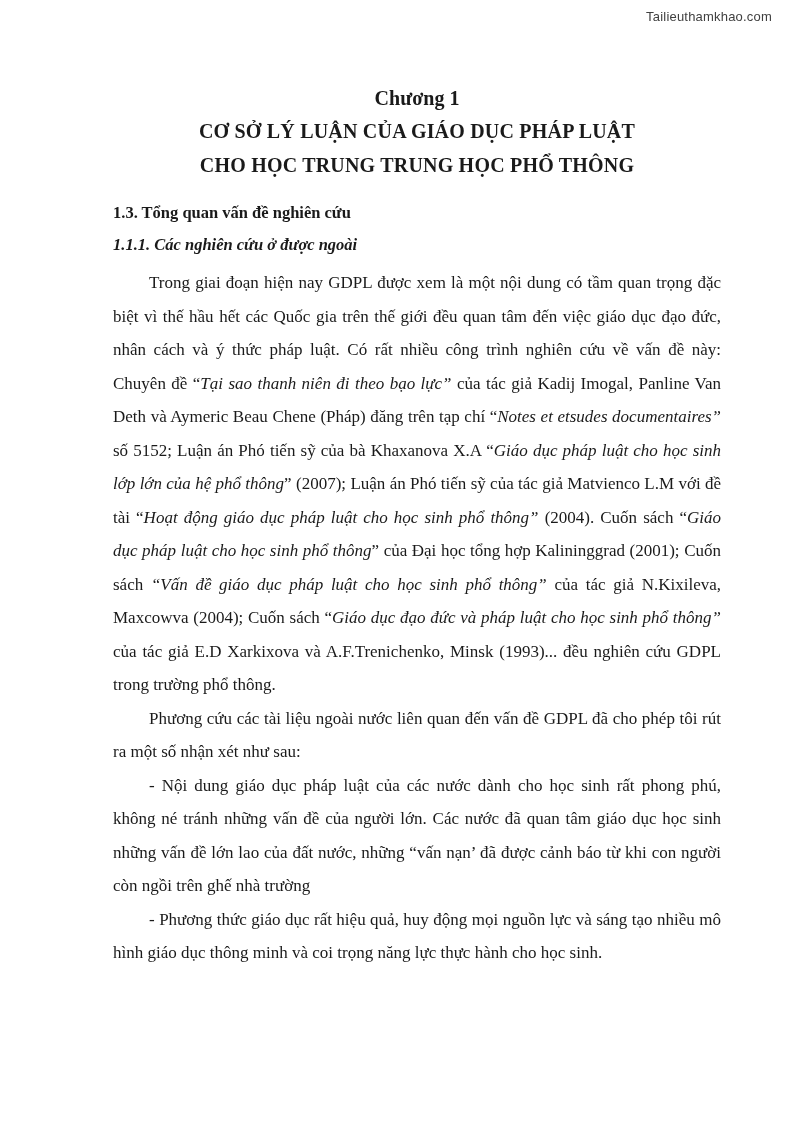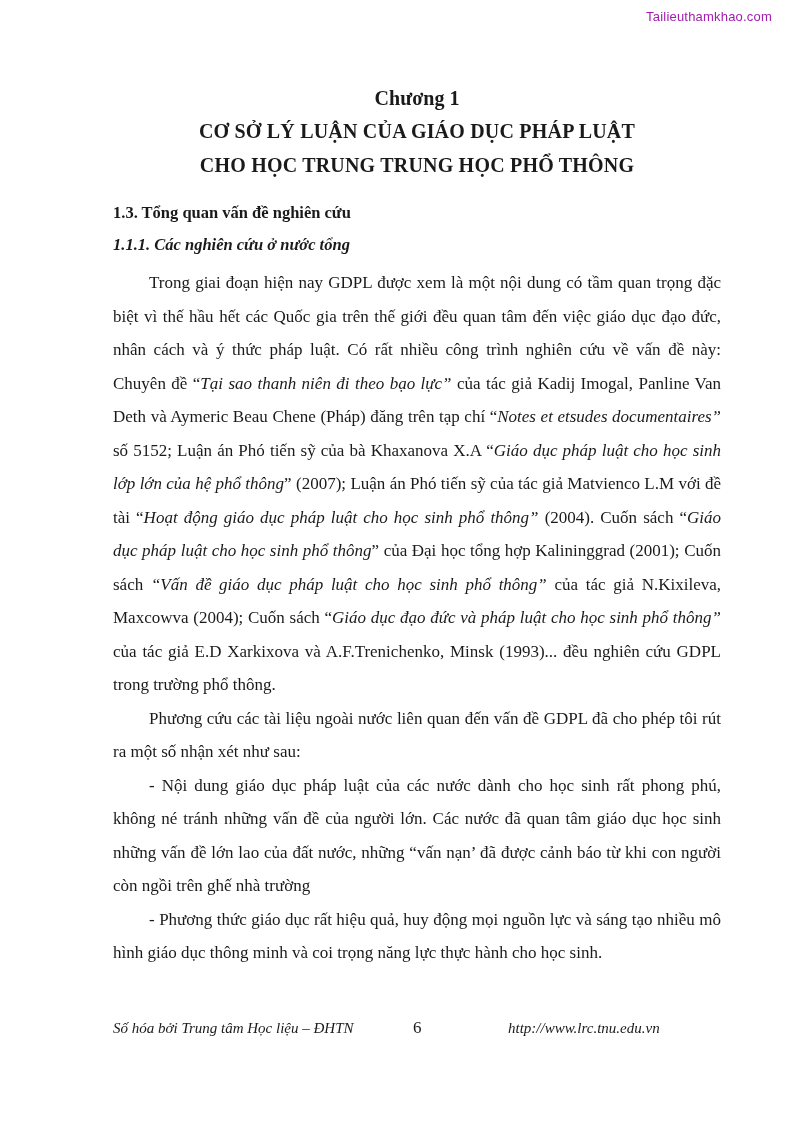--- a/index.html
+++ b/index.html
@@ -15,21 +15,21 @@
     overflow: hidden;
     font-family: "Liberation Serif", "DejaVu Serif", serif;
     color: #1a1a1a;
   }
   .watermark {
     position: absolute;
     top: 9px;
     right: 22px;
     font-family: "Liberation Sans", "DejaVu Sans", sans-serif;
     font-size: 13px;
-    color: #a21caf;
+    color: #404040;
     letter-spacing: 0.2px;
     white-space: nowrap;
   }
   .content {
     position: absolute;
     left: 113px;
     top: 84px;
     width: 608px;
   }
   .chapter-label {
@@ -114,31 +114,26 @@
 
   <div class="watermark">Tailieuthamkhao.com</div>
 
   <div class="content">
 
     <div class="chapter-label">Chương 1</div>
     <div class="doc-title">CƠ SỞ LÝ LUẬN CỦA GIÁO DỤC PHÁP LUẬT</div>
     <div class="doc-title">CHO HỌC TRUNG TRUNG HỌC PHỔ THÔNG</div>
 
     <div class="section-h1">1.3. Tổng quan vấn đề nghiên cứu</div>
-    <div class="section-h2">1.1.1. Các nghiên cứu ở nước tổng</div>
+    <div class="section-h2">1.1.1. Các nghiên cứu ở được ngoài</div>
 
     <p class="body first"><span>Trong giai đoạn hiện nay GDPL được xem là một nội dung có tầm quan trọng đặc biệt vì thế hầu hết các Quốc gia trên thế giới đều quan tâm đến việc giáo dục đạo đức, nhân cách và ý thức pháp luật. Có rất nhiều công trình nghiên cứu về vấn đề này: Chuyên đề “</span><i>Tại sao thanh niên đi theo bạo lực”</i><span> của tác giả Kadij Imogal, Panline Van Deth và Aymeric Beau Chene (Pháp) đăng trên tạp chí “</span><i>Notes et etsudes documentaires”</i><span> số 5152; Luận án Phó tiến sỹ của bà Khaxanova X.A “</span><i>Giáo dục pháp luật cho học sinh lớp lớn của hệ phổ thông</i><span>” (2007); Luận án Phó tiến sỹ của tác giả Matvienco L.M với đề tài “</span><i>Hoạt động giáo dục pháp luật cho học sinh phổ thông”</i><span> (2004). Cuốn sách “</span><i>Giáo dục pháp luật cho học sinh phổ thông</i><span>” của Đại học tổng hợp Kalininggrad (2001); Cuốn sách </span><i>“Vấn đề giáo dục pháp luật cho học sinh phổ thông”</i><span> của tác giả N.Kixileva, Maxcowva (2004); Cuốn sách “</span><i>Giáo dục đạo đức và pháp luật cho học sinh phổ thông”</i><span> của tác giả E.D Xarkixova và A.F.Trenichenko, Minsk (1993)... đều nghiên cứu GDPL trong trường phổ thông.</span></p>
 
     <p class="body">Phương cứu các tài liệu ngoài nước liên quan đến vấn đề GDPL đã cho phép tôi rút ra một số nhận xét như sau:</p>
 
     <p class="body">- Nội dung giáo dục pháp luật của các nước dành cho học sinh rất phong phú, không né tránh những vấn đề của người lớn. Các nước đã quan tâm giáo dục học sinh những vấn đề lớn lao của đất nước, những “vấn nạn’ đã được cảnh báo từ khi con người còn ngồi trên ghế nhà trường</p>
 
     <p class="body">- Phương thức giáo dục rất hiệu quả, huy động mọi nguồn lực và sáng tạo nhiều mô hình giáo dục thông minh và coi trọng năng lực thực hành cho học sinh.</p>
 
   </div>
 
-  <div class="footer">
-    <div class="footer-left">Số hóa bởi Trung tâm Học liệu – ĐHTN</div>
-    <div class="footer-page">6</div>
-    <div class="footer-url">http://www.lrc.tnu.edu.vn</div>
-  </div>
 
 </div>
 
 </body></html>

